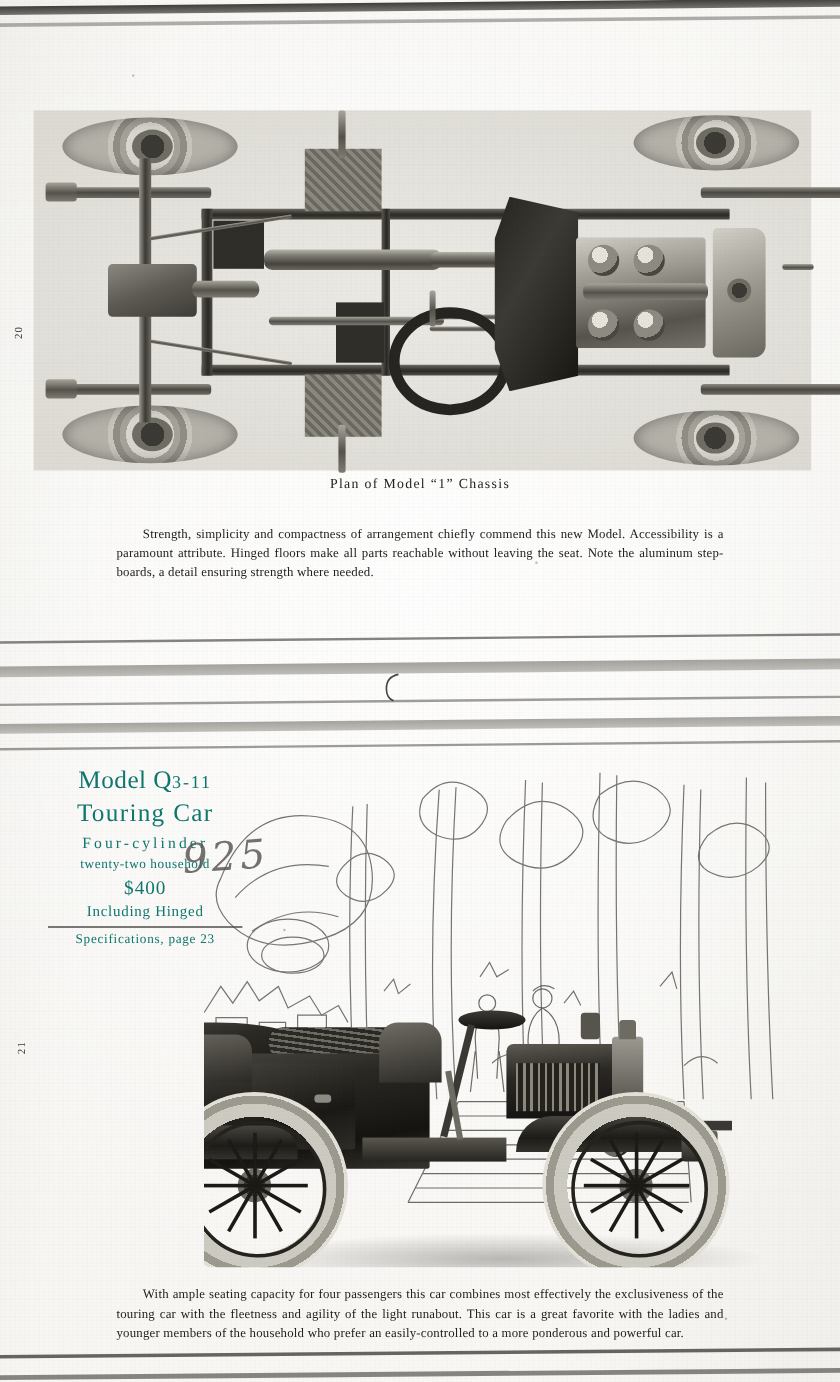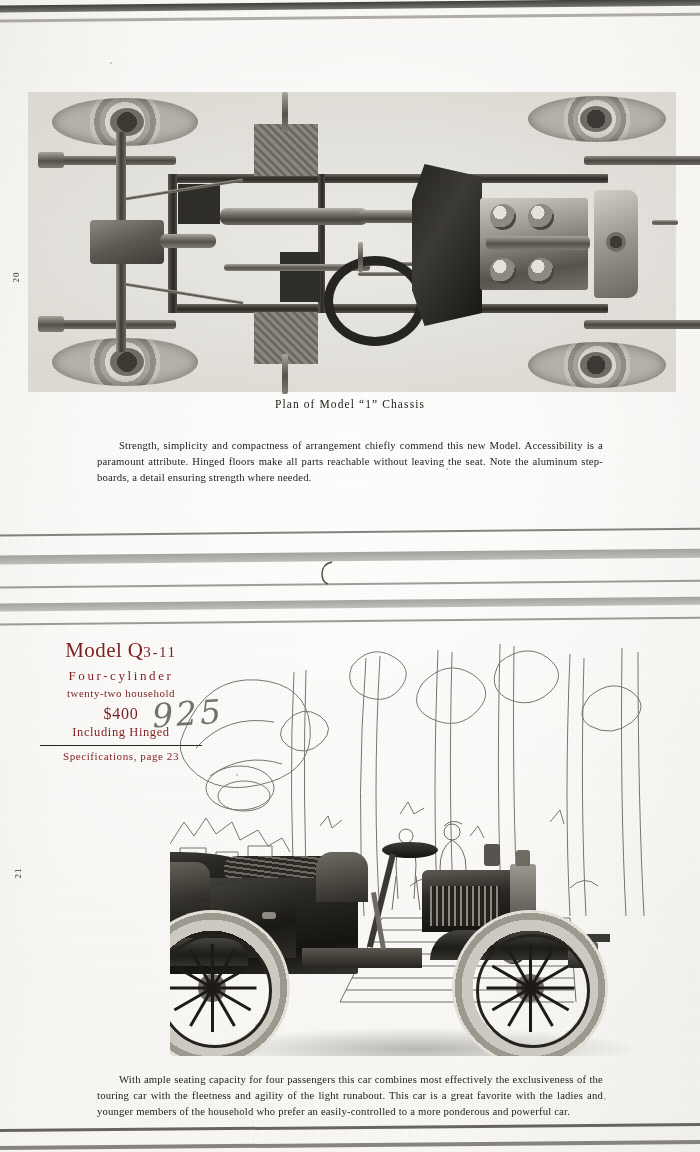--- a/index.html
+++ b/index.html
@@ -168,21 +168,21 @@
   .section-bottom {
     position: absolute;
     left: 0; top: 596px;
     width: 700px; height: 556px;
   }
   .model-block {
     position: absolute;
     left: 36px; top: 42px;
     width: 170px;
     text-align: center;
-    color: #7f1d1d;
+    color: #0f766e;
   }
   .model-name {
     font-size: 21px;
     letter-spacing: .4px;
     white-space: nowrap;
   }
   .model-name .qs { font-size: 21px; }
   .model-name .num { font-size: 15px; letter-spacing: 1.6px; }
   .model-type {
     font-size: 21px;
@@ -367,20 +367,21 @@
   <div class="folio f20">20</div>
   <div class="folio f21">21</div>
 
   <div class="section-bottom">
 
     <div class="model-block">
       <div class="model-name">
         <span>Model</span>
         <span class="qs">Q</span><span class="num">3-11</span>
       </div>
+      <div class="model-type">Touring Car</div>
       <div class="model-cyl">Four-cylinder</div>
       <div class="model-hp">twenty-two household</div>
       <div class="model-price">$400</div>
       <div class="model-magneto">Including Hinged</div>
       <div class="model-rule"></div>
       <div class="model-spec">Specifications, page 23</div>
     </div>
 
     <div class="illus">
       <svg class="ink" width="510" height="420" viewBox="0 0 510 420">

